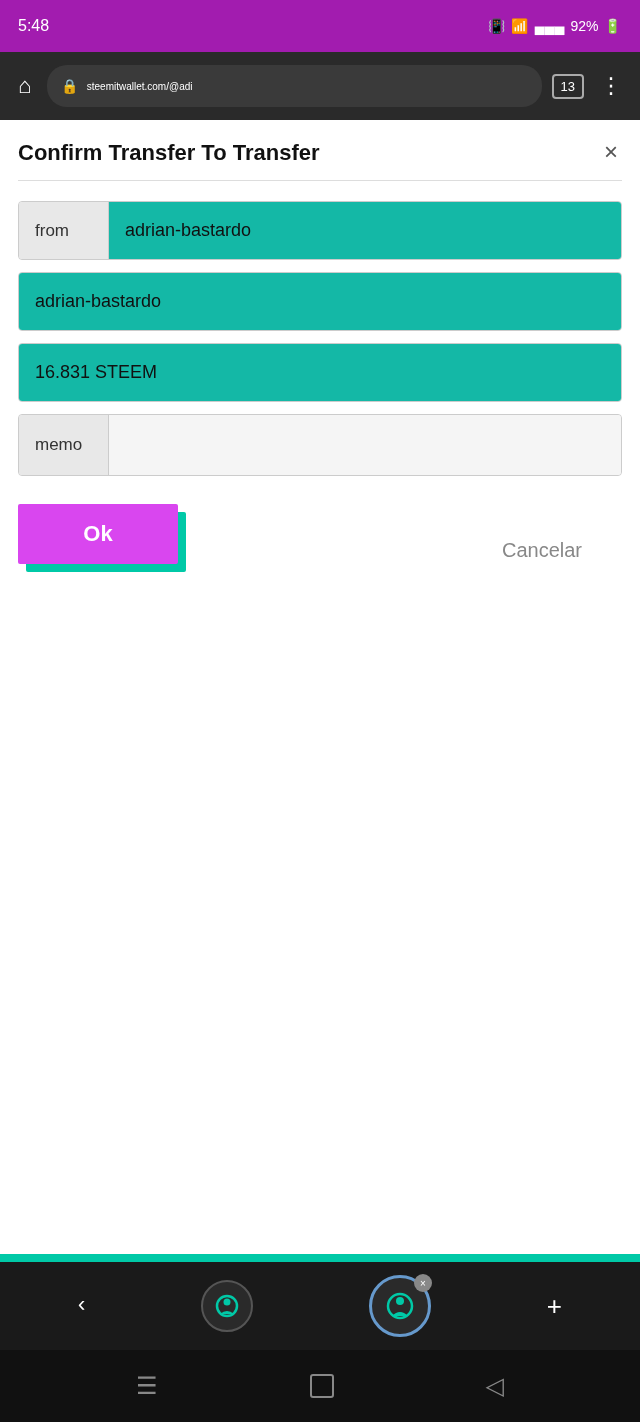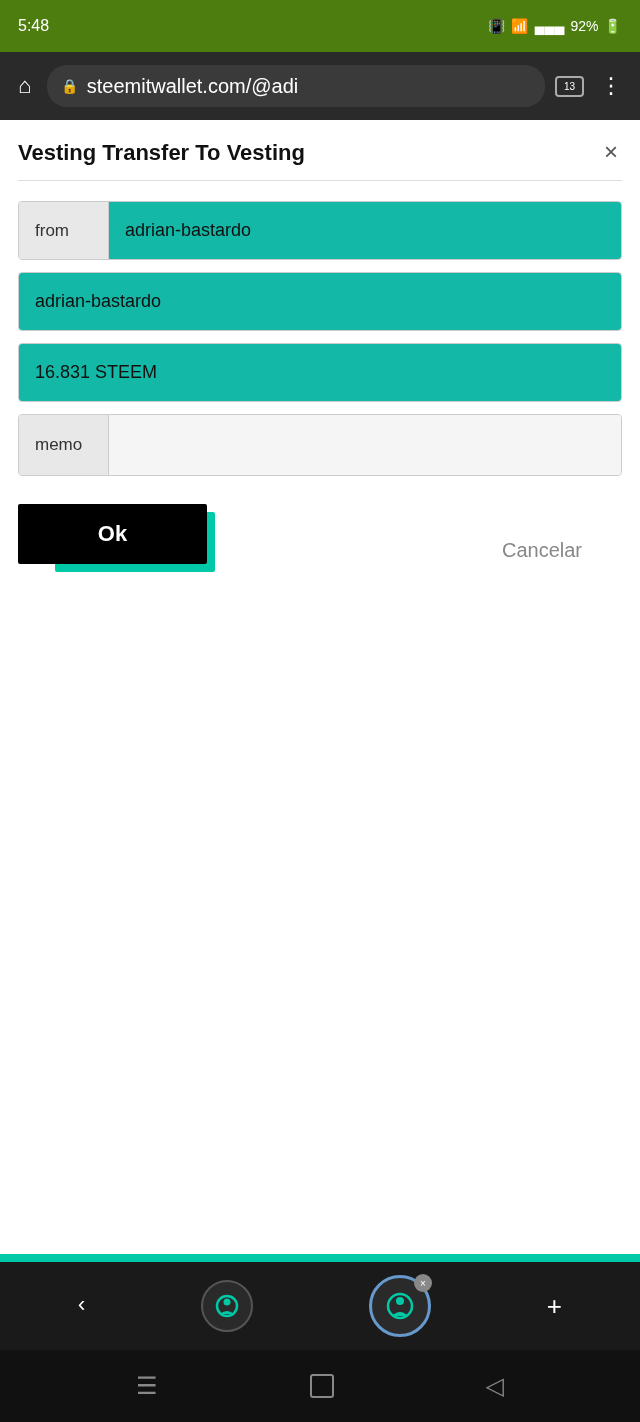--- a/index.html
+++ b/index.html
@@ -8,21 +8,21 @@
       width: 640px;
       min-height: 1422px;
       background: #fff;
       font-family: Arial, sans-serif;
       display: flex;
       flex-direction: column;
     }
 
     
     .status-bar {
-      background: #4d7c0f;
+      background: #a21caf;
       color: #fff;
       height: 52px;
       display: flex;
       align-items: center;
       justify-content: space-between;
       padding: 0 18px;
       font-size: 16px;
       font-weight: 500;
     }
     .status-right {
@@ -58,25 +58,25 @@
       gap: 8px;
       color: #fff;
       font-size: 15px;
     }
     .lock-icon {
       font-size: 14px;
       color: #aaa;
     }
     .url-text {
       color: #fff;
-      font-size: 20px;
+      font-size: 10px;
     }
     .tab-btn {
       color: #fff;
-      font-size: 10px;
+      font-size: 13px;
       border: 2px solid #aaa;
       border-radius: 4px;
       padding: 3px 7px;
       cursor: pointer;
     }
     .menu-btn {
       color: #fff;
       font-size: 22px;
       cursor: pointer;
       padding: 6px;
@@ -175,25 +175,25 @@
       right: -8px;
       width: 160px;
       height: 60px;
       background: #00c9a7;
       border-radius: 2px;
       z-index: 0;
     }
     .ok-btn {
       position: relative;
       z-index: 1;
-      background: #000000;
+      background: #d946ef;
       color: #fff;
       font-size: 22px;
       font-weight: bold;
-      width: 189px;
+      width: 160px;
       height: 60px;
       border: none;
       border-radius: 2px;
       cursor: pointer;
       display: flex;
       align-items: center;
       justify-content: center;
     }
     .cancel-btn {
       background: none;
@@ -316,21 +316,21 @@
     <span class="url-text">steemitwallet.com/@adi</span>
   </div>
   <div class="tab-btn">13</div>
   <span class="menu-btn">⋮</span>
 </div>
 
 <div class="main-content">
   <div class="dialog">
 
     <div class="dialog-header">
-      <span class="dialog-title">Vesting Transfer To Vesting</span>
+      <span class="dialog-title">Confirm Transfer To Transfer</span>
       <span class="close-btn">×</span>
     </div>
 
     <hr class="divider">
 
     <div class="field-row">
       <div class="field-label">from</div>
       <div class="field-value">adrian-bastardo</div>
     </div>
 

